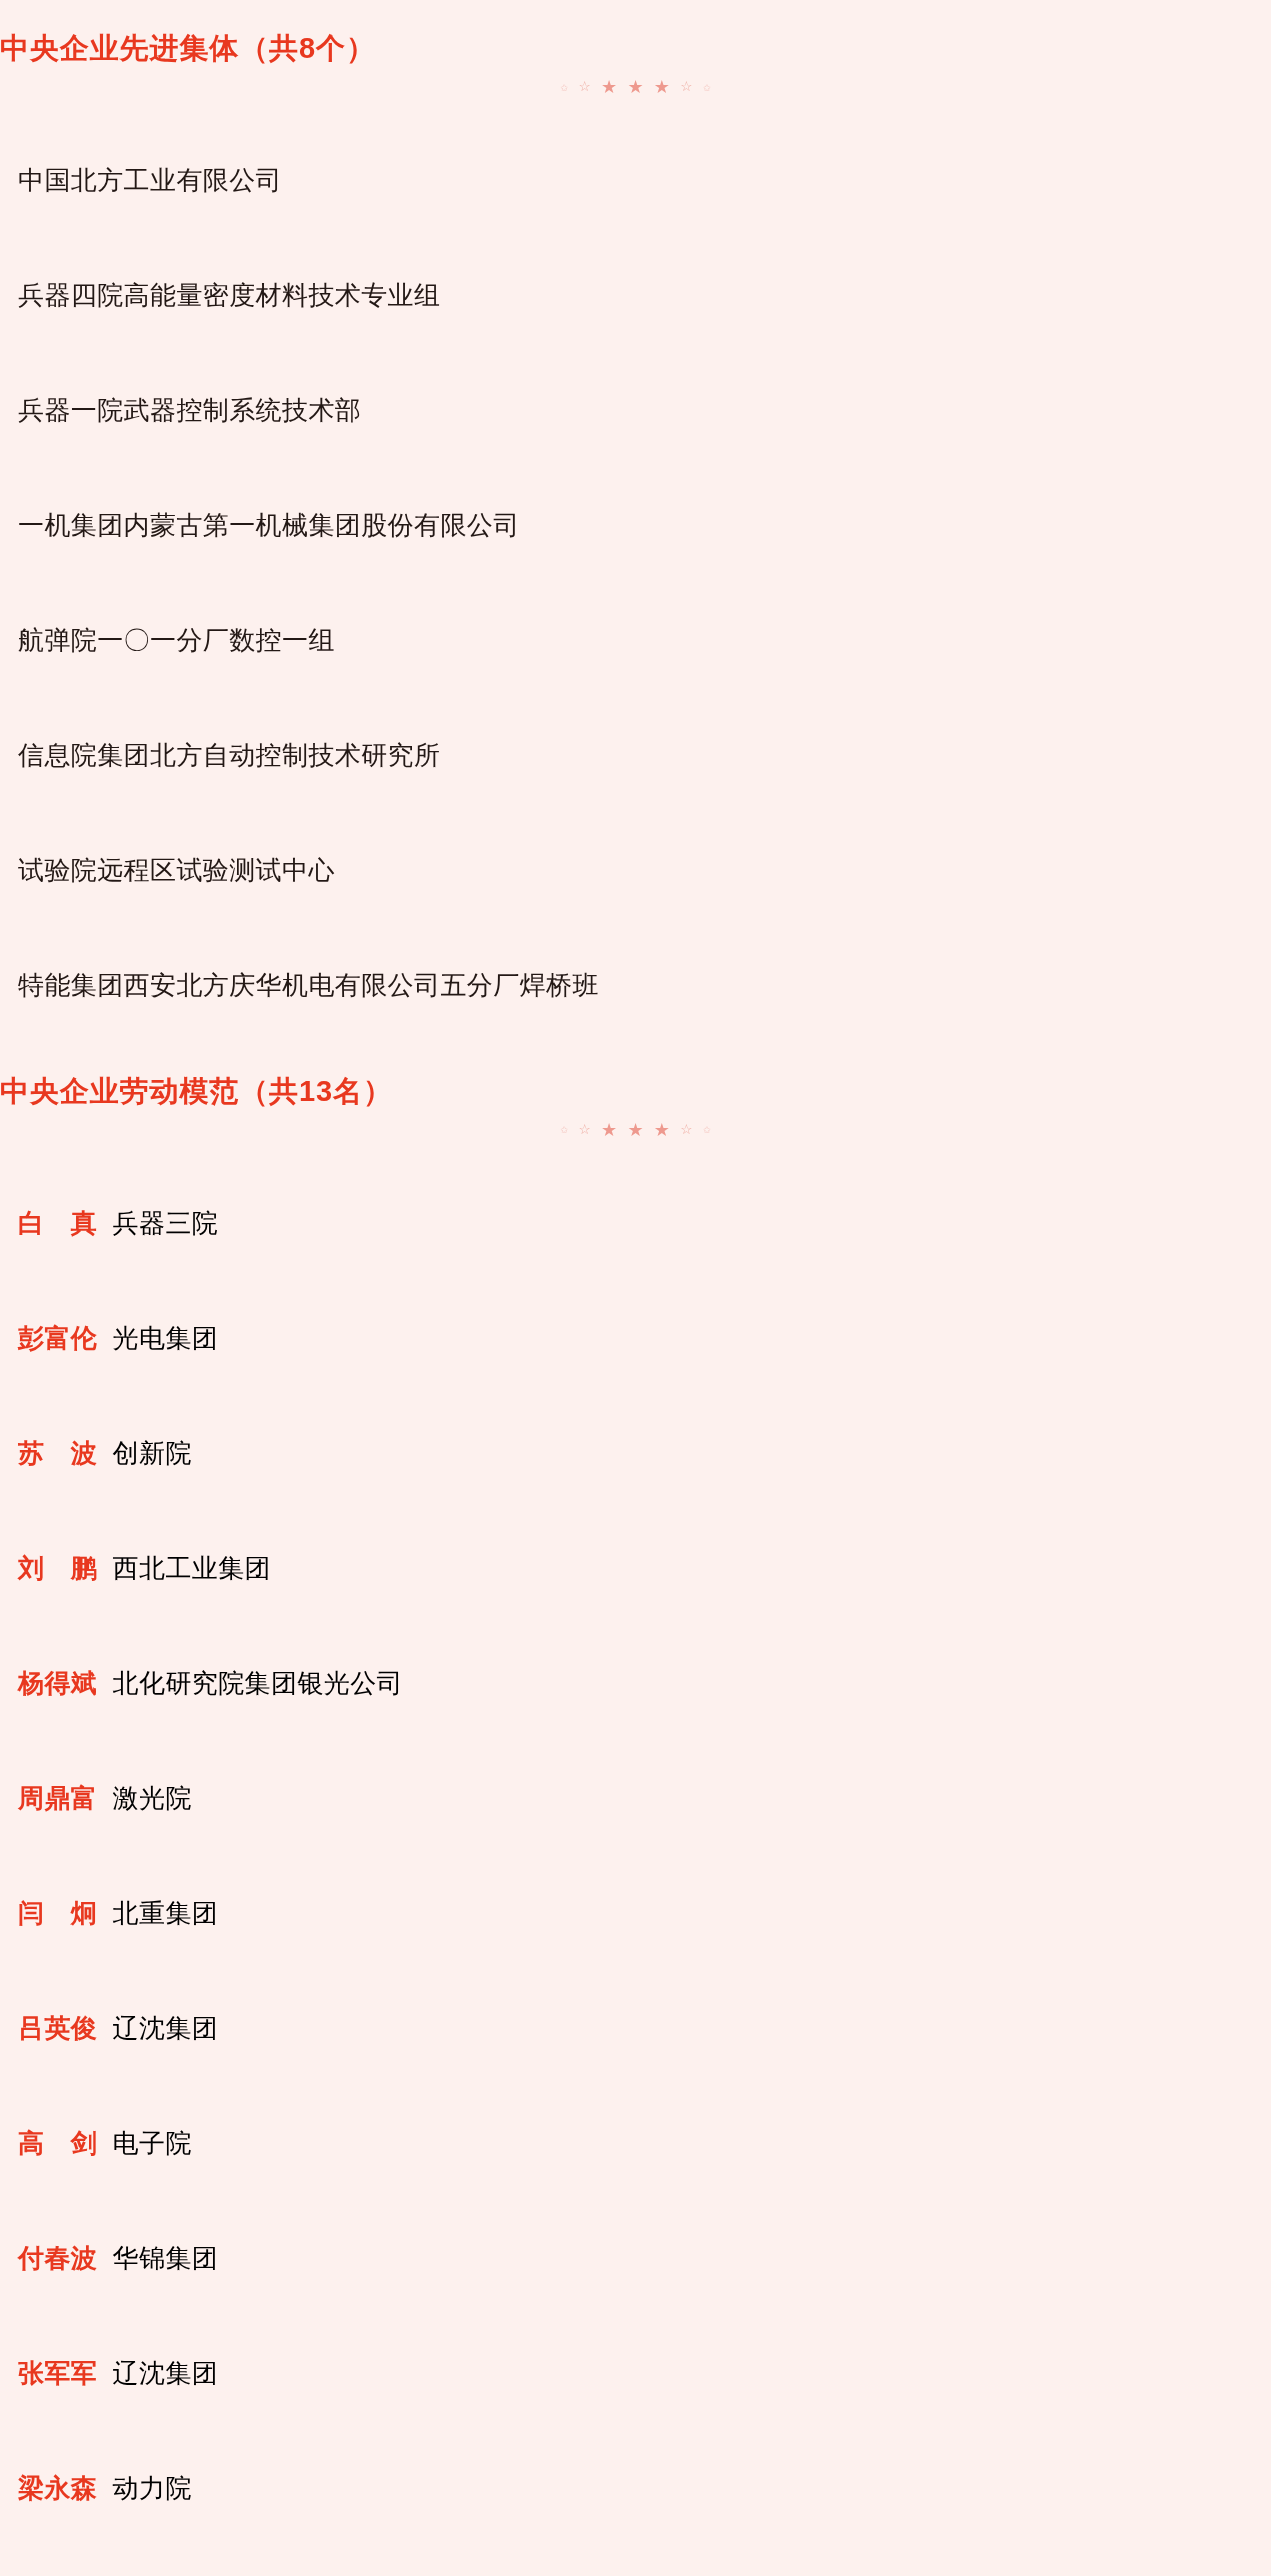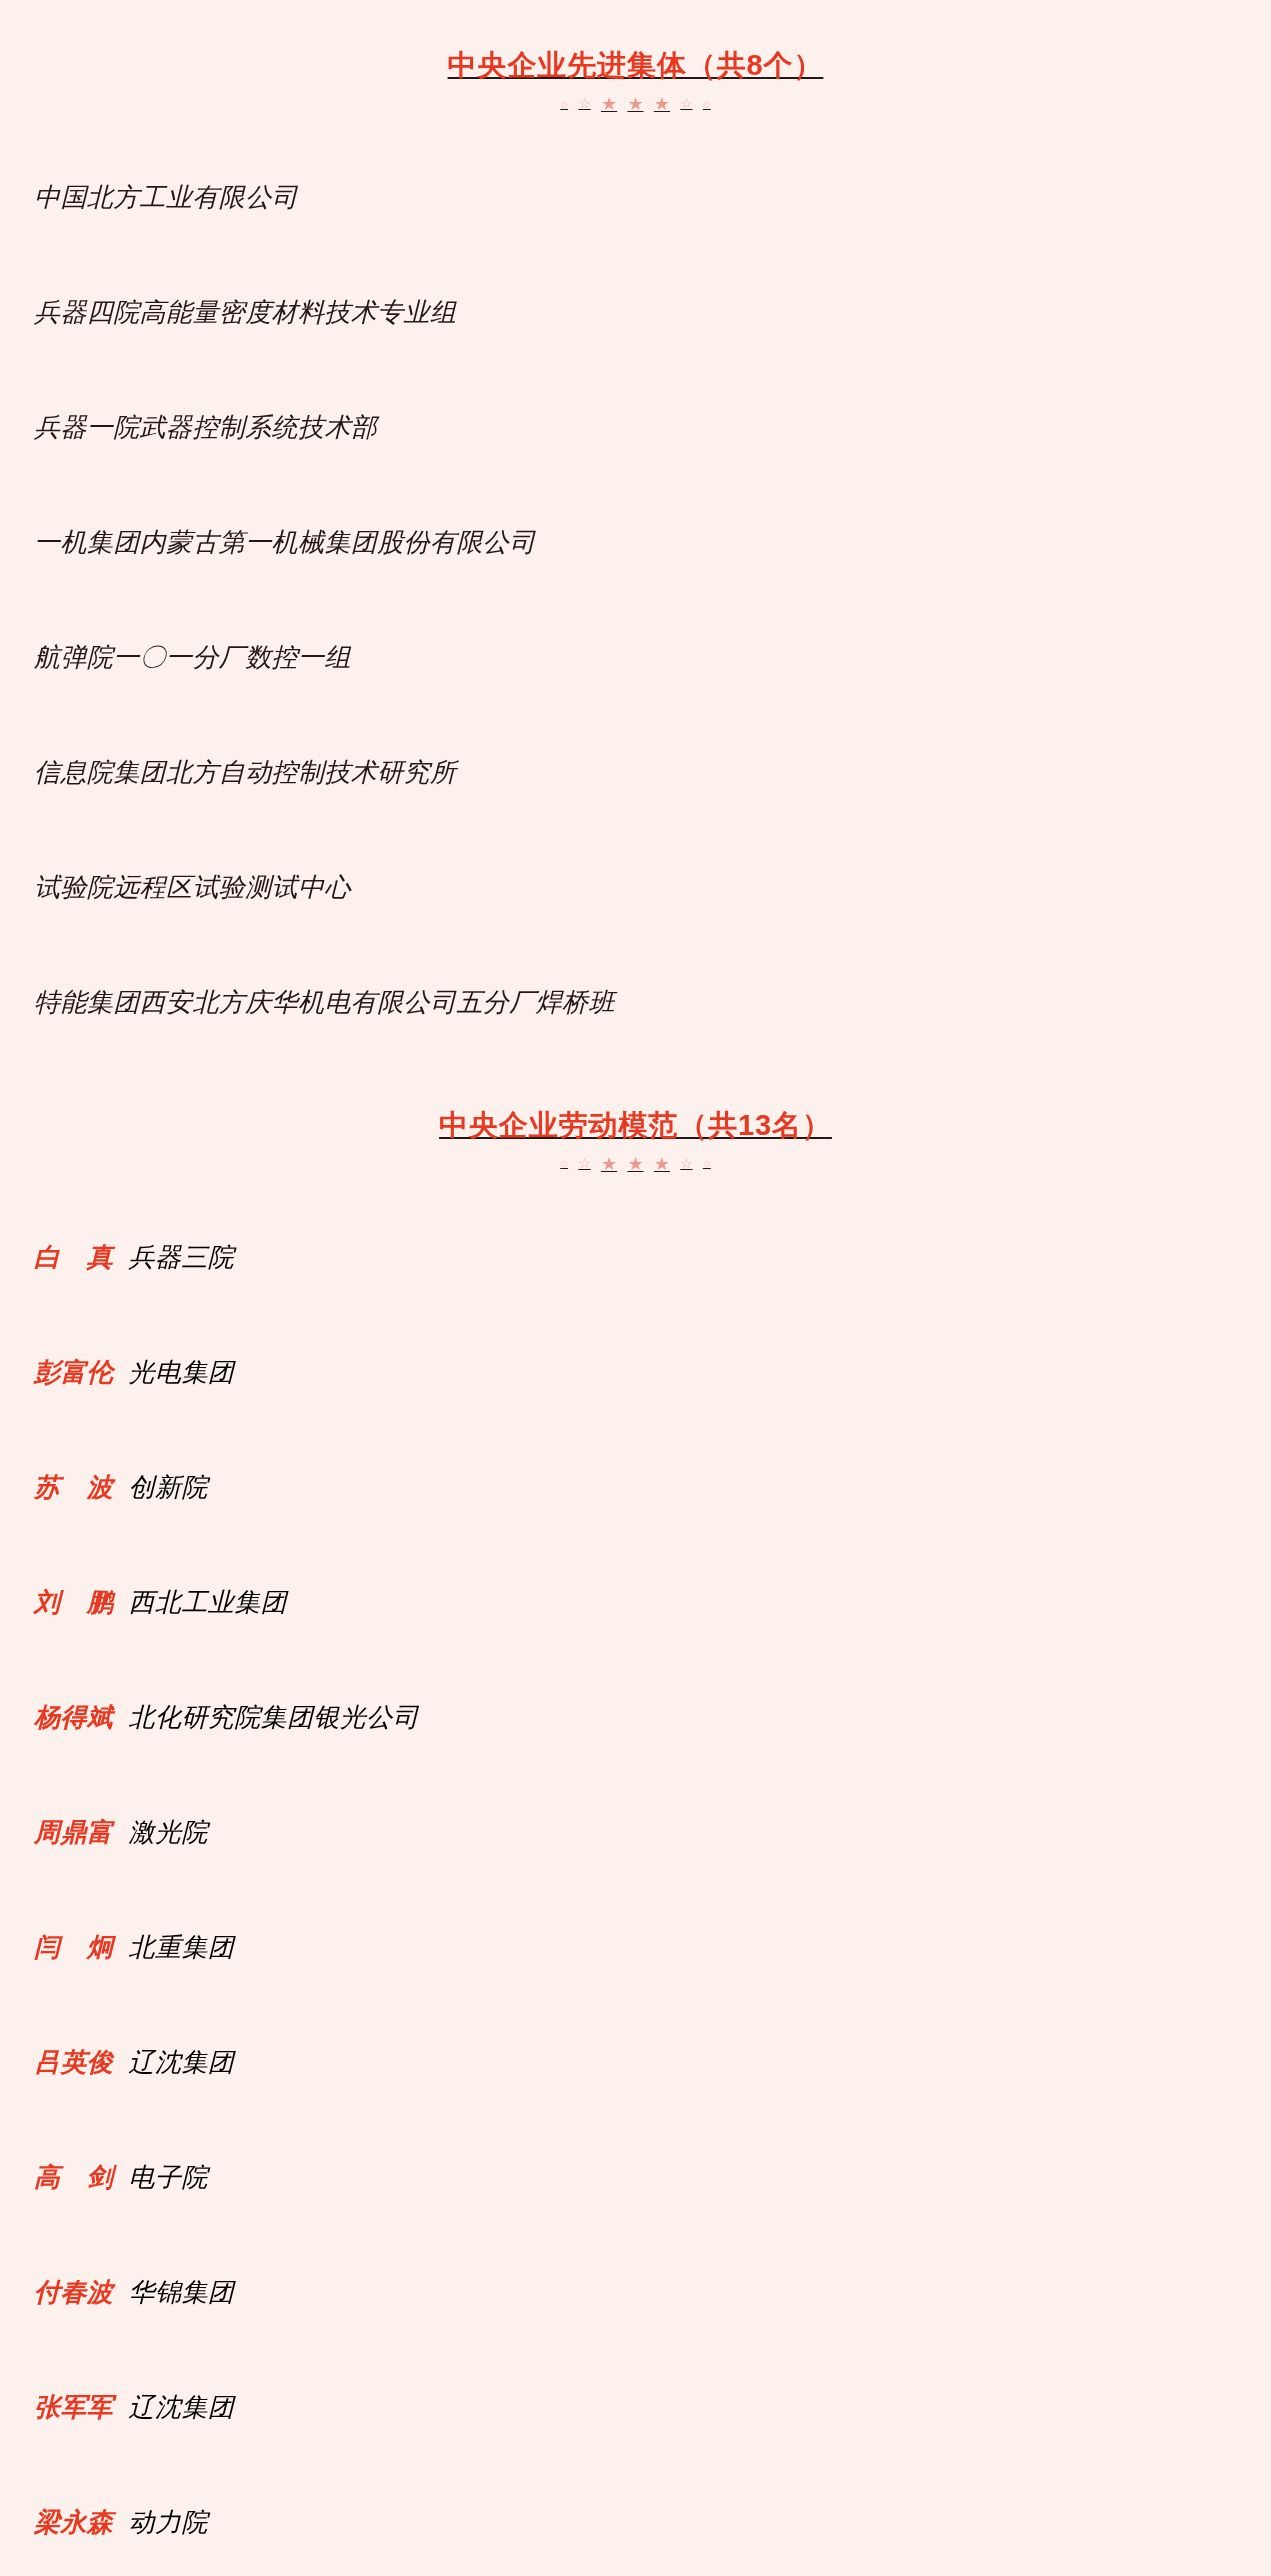--- a/index.html
+++ b/index.html
@@ -16,23 +16,21 @@
   }
   .page {
     width: 1271px;
     box-sizing: border-box;
     padding: 0 0 34px 0;
   }
   .section {
     width: 100%;
   }
   .section-header {
-    text-align: center;
-    padding-top: 48px;
-    text-decoration: underline;
+    padding-top: 31px;
   }
   .section-title {
     font-size: 29px;
     font-weight: bold;
     color: #e8381f;
     letter-spacing: 0.9px;
     line-height: 1.2;
   }
   .star-rule {
     display: flex;
@@ -53,25 +51,24 @@
   .star.s5 { font-size: 18px; color: #ee998e; }
   .star.s6 { font-size: 13.7px; color: #efada3; }
   .star.s7 { font-size: 9.4px; color: #f3c4bd; }
 
   .entry-list {
     margin-top: 26px;
   }
   .entry {
     display: flex;
     align-items: baseline;
-    padding: 0 34px;
+    padding: 0 18px;
     height: 115px;
     line-height: 115px;
     font-size: 26px;
-    font-style: italic;
   }
   .entry .org-only {
     font-size: 26px;
     color: #231815;
     letter-spacing: 0.4px;
   }
   .entry .person {
     color: #e8381f;
     font-weight: bold;
     font-size: 26px;

